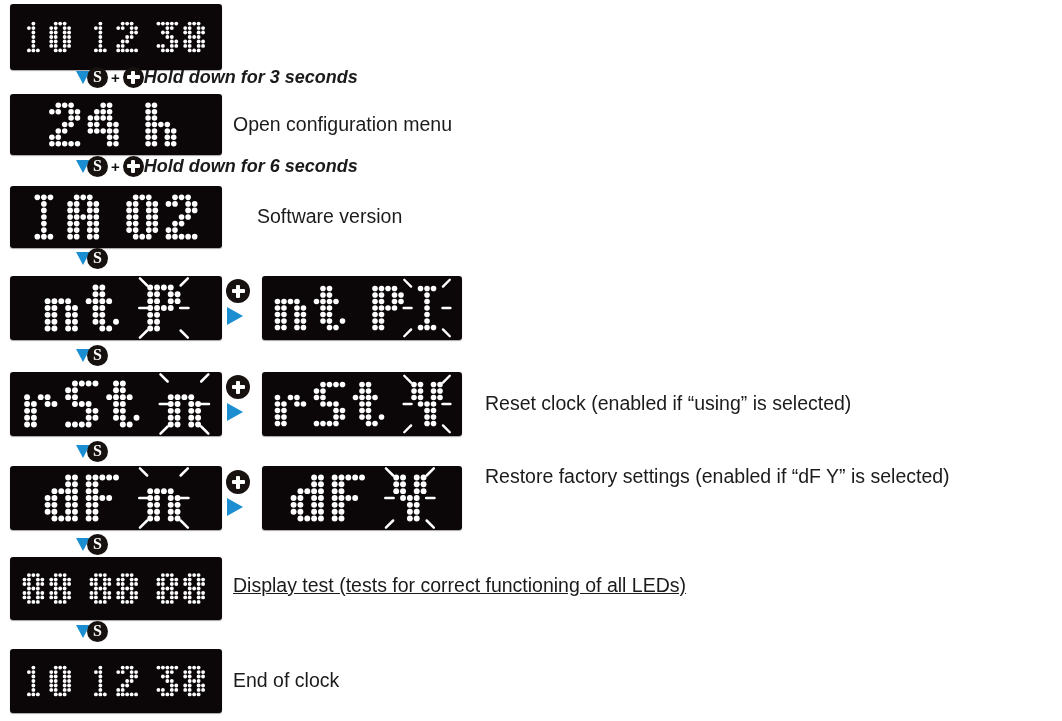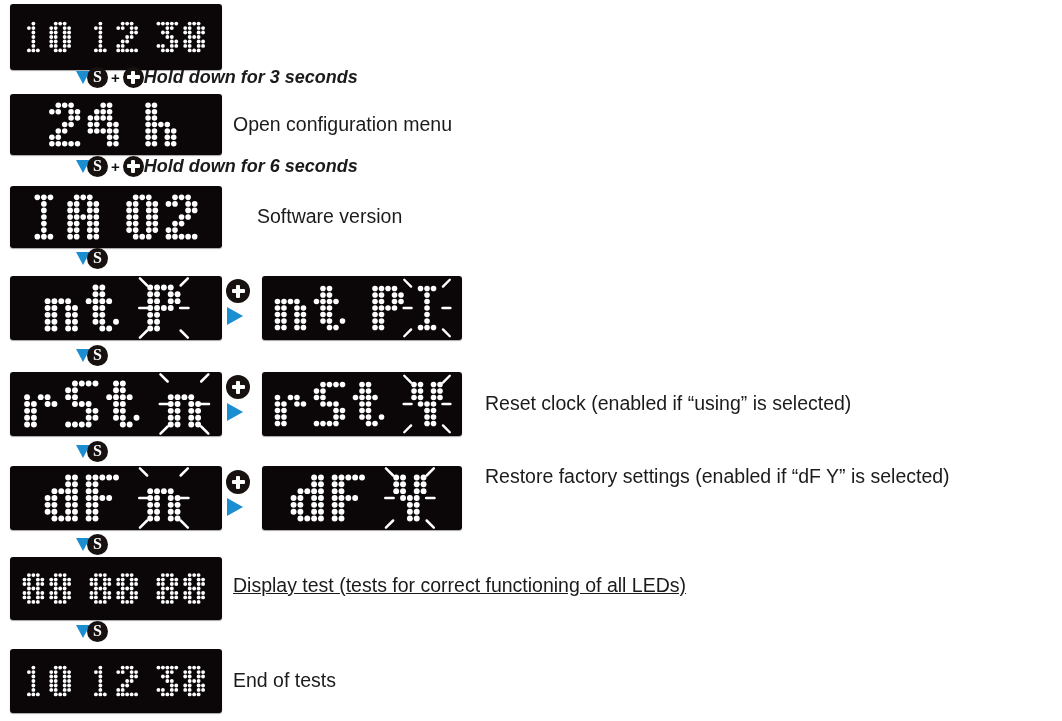--- a/index.html
+++ b/index.html
@@ -1120,15 +1120,15 @@
         <circle cx="193.08" cy="36.47" r="1.92" fill="#ffffff"></circle>
         <circle cx="175.21" cy="40.93" r="1.92" fill="#ffffff"></circle>
         <circle cx="179.68" cy="40.93" r="1.92" fill="#ffffff"></circle>
         <circle cx="188.61" cy="40.93" r="1.92" fill="#ffffff"></circle>
         <circle cx="193.08" cy="40.93" r="1.92" fill="#ffffff"></circle>
         <circle cx="179.68" cy="45.40" r="1.92" fill="#ffffff"></circle>
         <circle cx="184.15" cy="45.40" r="1.92" fill="#ffffff"></circle>
         <circle cx="188.61" cy="45.40" r="1.92" fill="#ffffff"></circle>
       </svg>
   </div>
-  <div class="desc" style="left:233px;top:668px;">End of tests</div>
+  <div class="desc" style="left:233px;top:668px;">End of clock</div>
 
 </div>
 
 </body></html>

